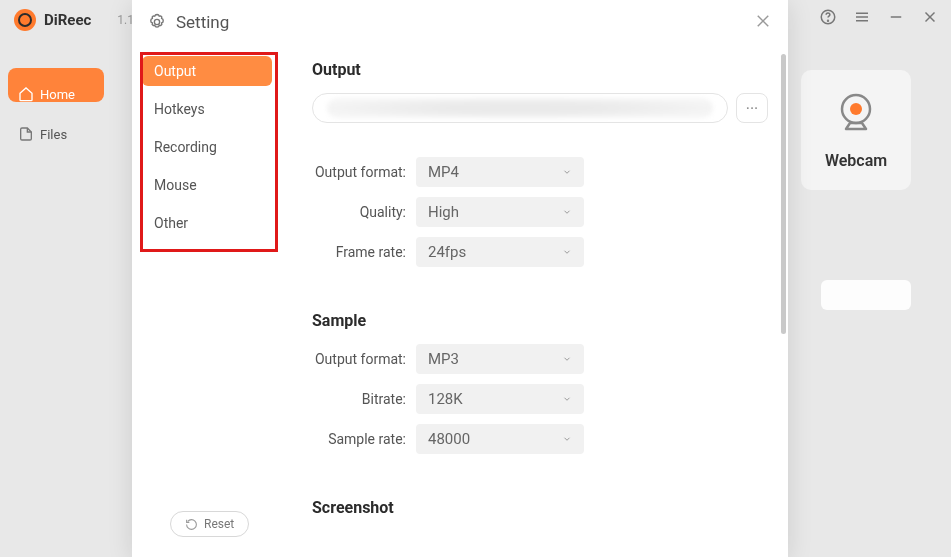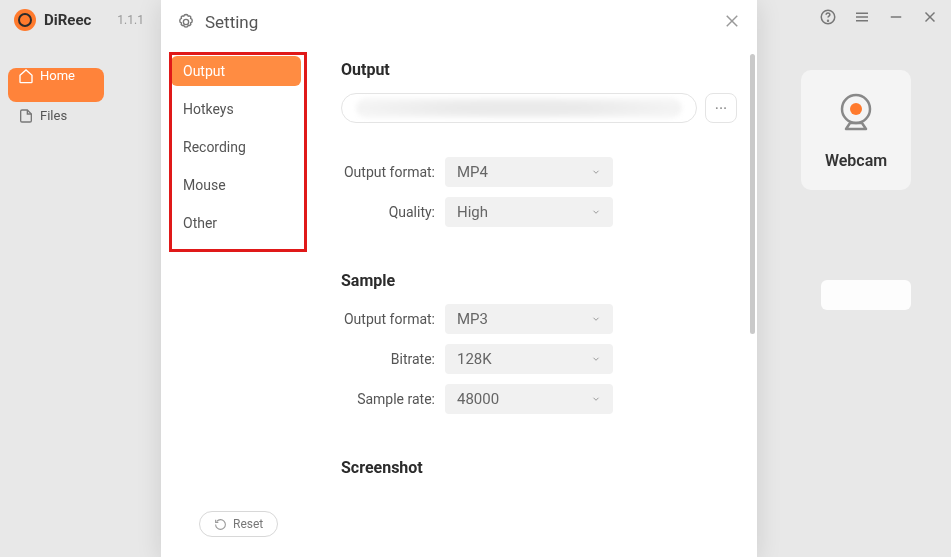--- a/index.html
+++ b/index.html
@@ -9,31 +9,31 @@
     .app-bg { position: absolute; inset: 0; background: #e8e8e8; }
     .app-header { height: 40px; display: flex; align-items: center; padding: 0 14px; gap: 8px; }
     .logo-icon { width: 22px; height: 22px; border-radius: 50%; background: #ff7a2d; display:flex; align-items:center; justify-content:center; }
     .logo-icon::after { content:''; width:10px; height:10px; border:2px solid #2b2b2b; border-radius:50%; }
     .app-name { font-weight: 700; font-size: 15px; color: #333; }
     .app-ver { font-size: 12px; color: #999; margin-left: 18px; }
     .window-controls { position: absolute; top: 8px; right: 12px; display: flex; gap: 16px; align-items: center; color: #666; }
     .wc-item { width: 18px; height: 18px; display:flex; align-items:center; justify-content:center; }
     
     .left-nav { position: absolute; left: 8px; top: 68px; width: 96px; }
-    .nav-item { height: 34px; border-radius: 8px; display: flex; align-items: flex-start; gap: 6px; padding: 0 10px; font-size: 13px; color: #555; margin-bottom: 6px; }
+    .nav-item { height: 34px; border-radius: 8px; display: flex; align-items: flex-end; gap: 6px; padding: 0 10px; font-size: 13px; color: #555; margin-bottom: 6px; }
     .nav-item.active { background: #ff833a; color: #fff; }
     .nav-icon { width: 16px; height: 16px; }
     
     .webcam-card { position: absolute; right: 40px; top: 70px; width: 110px; height: 120px; background: #f4f4f4; border-radius: 10px; display:flex; flex-direction:column; align-items:center; justify-content:center; gap:12px; }
     .webcam-svg { width:48px; height:48px; }
     .webcam-label { font-size: 16px; font-weight: 600; color: #333; }
     .home-card-stub { position:absolute; right:40px; top:280px; width:90px; height:30px; background:#fdfdfd; border-radius:6px; }
     
     
-    .modal-overlay { position: absolute; left: 161px; top: 0; width: 596px; height: 557px; background: #fff; box-shadow: 0 4px 24px rgba(0,0,0,0.12); }
+    .modal-overlay { position: absolute; left: 132px; top: 0; width: 656px; height: 557px; background: #fff; box-shadow: 0 4px 24px rgba(0,0,0,0.12); }
     .modal-header { height: 44px; display: flex; align-items: center; padding: 0 16px; gap: 10px; }
     .modal-title { font-size: 17px; color: #555; }
     .close-x { position: absolute; top: 12px; right: 16px; width: 18px; height: 18px; color: #888; cursor: pointer; }
     
     .modal-body { display: flex; height: calc(100% - 44px); gap: 12px; }
     
     .settings-sidebar { width: 150px; padding: 12px 10px 12px 10px; display: flex; flex-direction: column; position: relative; }
     .red-highlight { position:absolute; top: 8px; left: 8px; width: 138px; height: 200px; border: 3px solid #e01919; pointer-events:none; z-index: 5; }
     .s-tab { height: 30px; display: flex; align-items: center; padding: 0 12px; font-size: 14px; color: #555; border-radius: 6px; margin-bottom: 8px; cursor: pointer; }
     .s-tab.active { background: #ff8c42; color: #fff; }
@@ -176,20 +176,29 @@
       </div>
       <div class="field-row">
         <div class="field-label">Quality:</div>
         <div class="select">
           <span>High</span>
           <svg class="chev" viewBox="0 0 24 24" stroke="#888" fill="none" stroke-width="2">
               <path d="M6 9l6 6 6-6"></path>
             </svg>
         </div>
       </div>
+      <div class="field-row">
+        <div class="field-label">Frame rate:</div>
+        <div class="select">
+          <span>24fps</span>
+          <svg class="chev" viewBox="0 0 24 24" stroke="#888" fill="none" stroke-width="2">
+              <path d="M6 9l6 6 6-6"></path>
+            </svg>
+        </div>
+      </div>
 
       <div class="section-gap"></div>
       <div class="section-title">Sample</div>
       <div class="field-row">
         <div class="field-label">Output format:</div>
         <div class="select">
           <span>MP3</span>
           <svg class="chev" viewBox="0 0 24 24" stroke="#888" fill="none" stroke-width="2">
               <path d="M6 9l6 6 6-6"></path>
             </svg>

